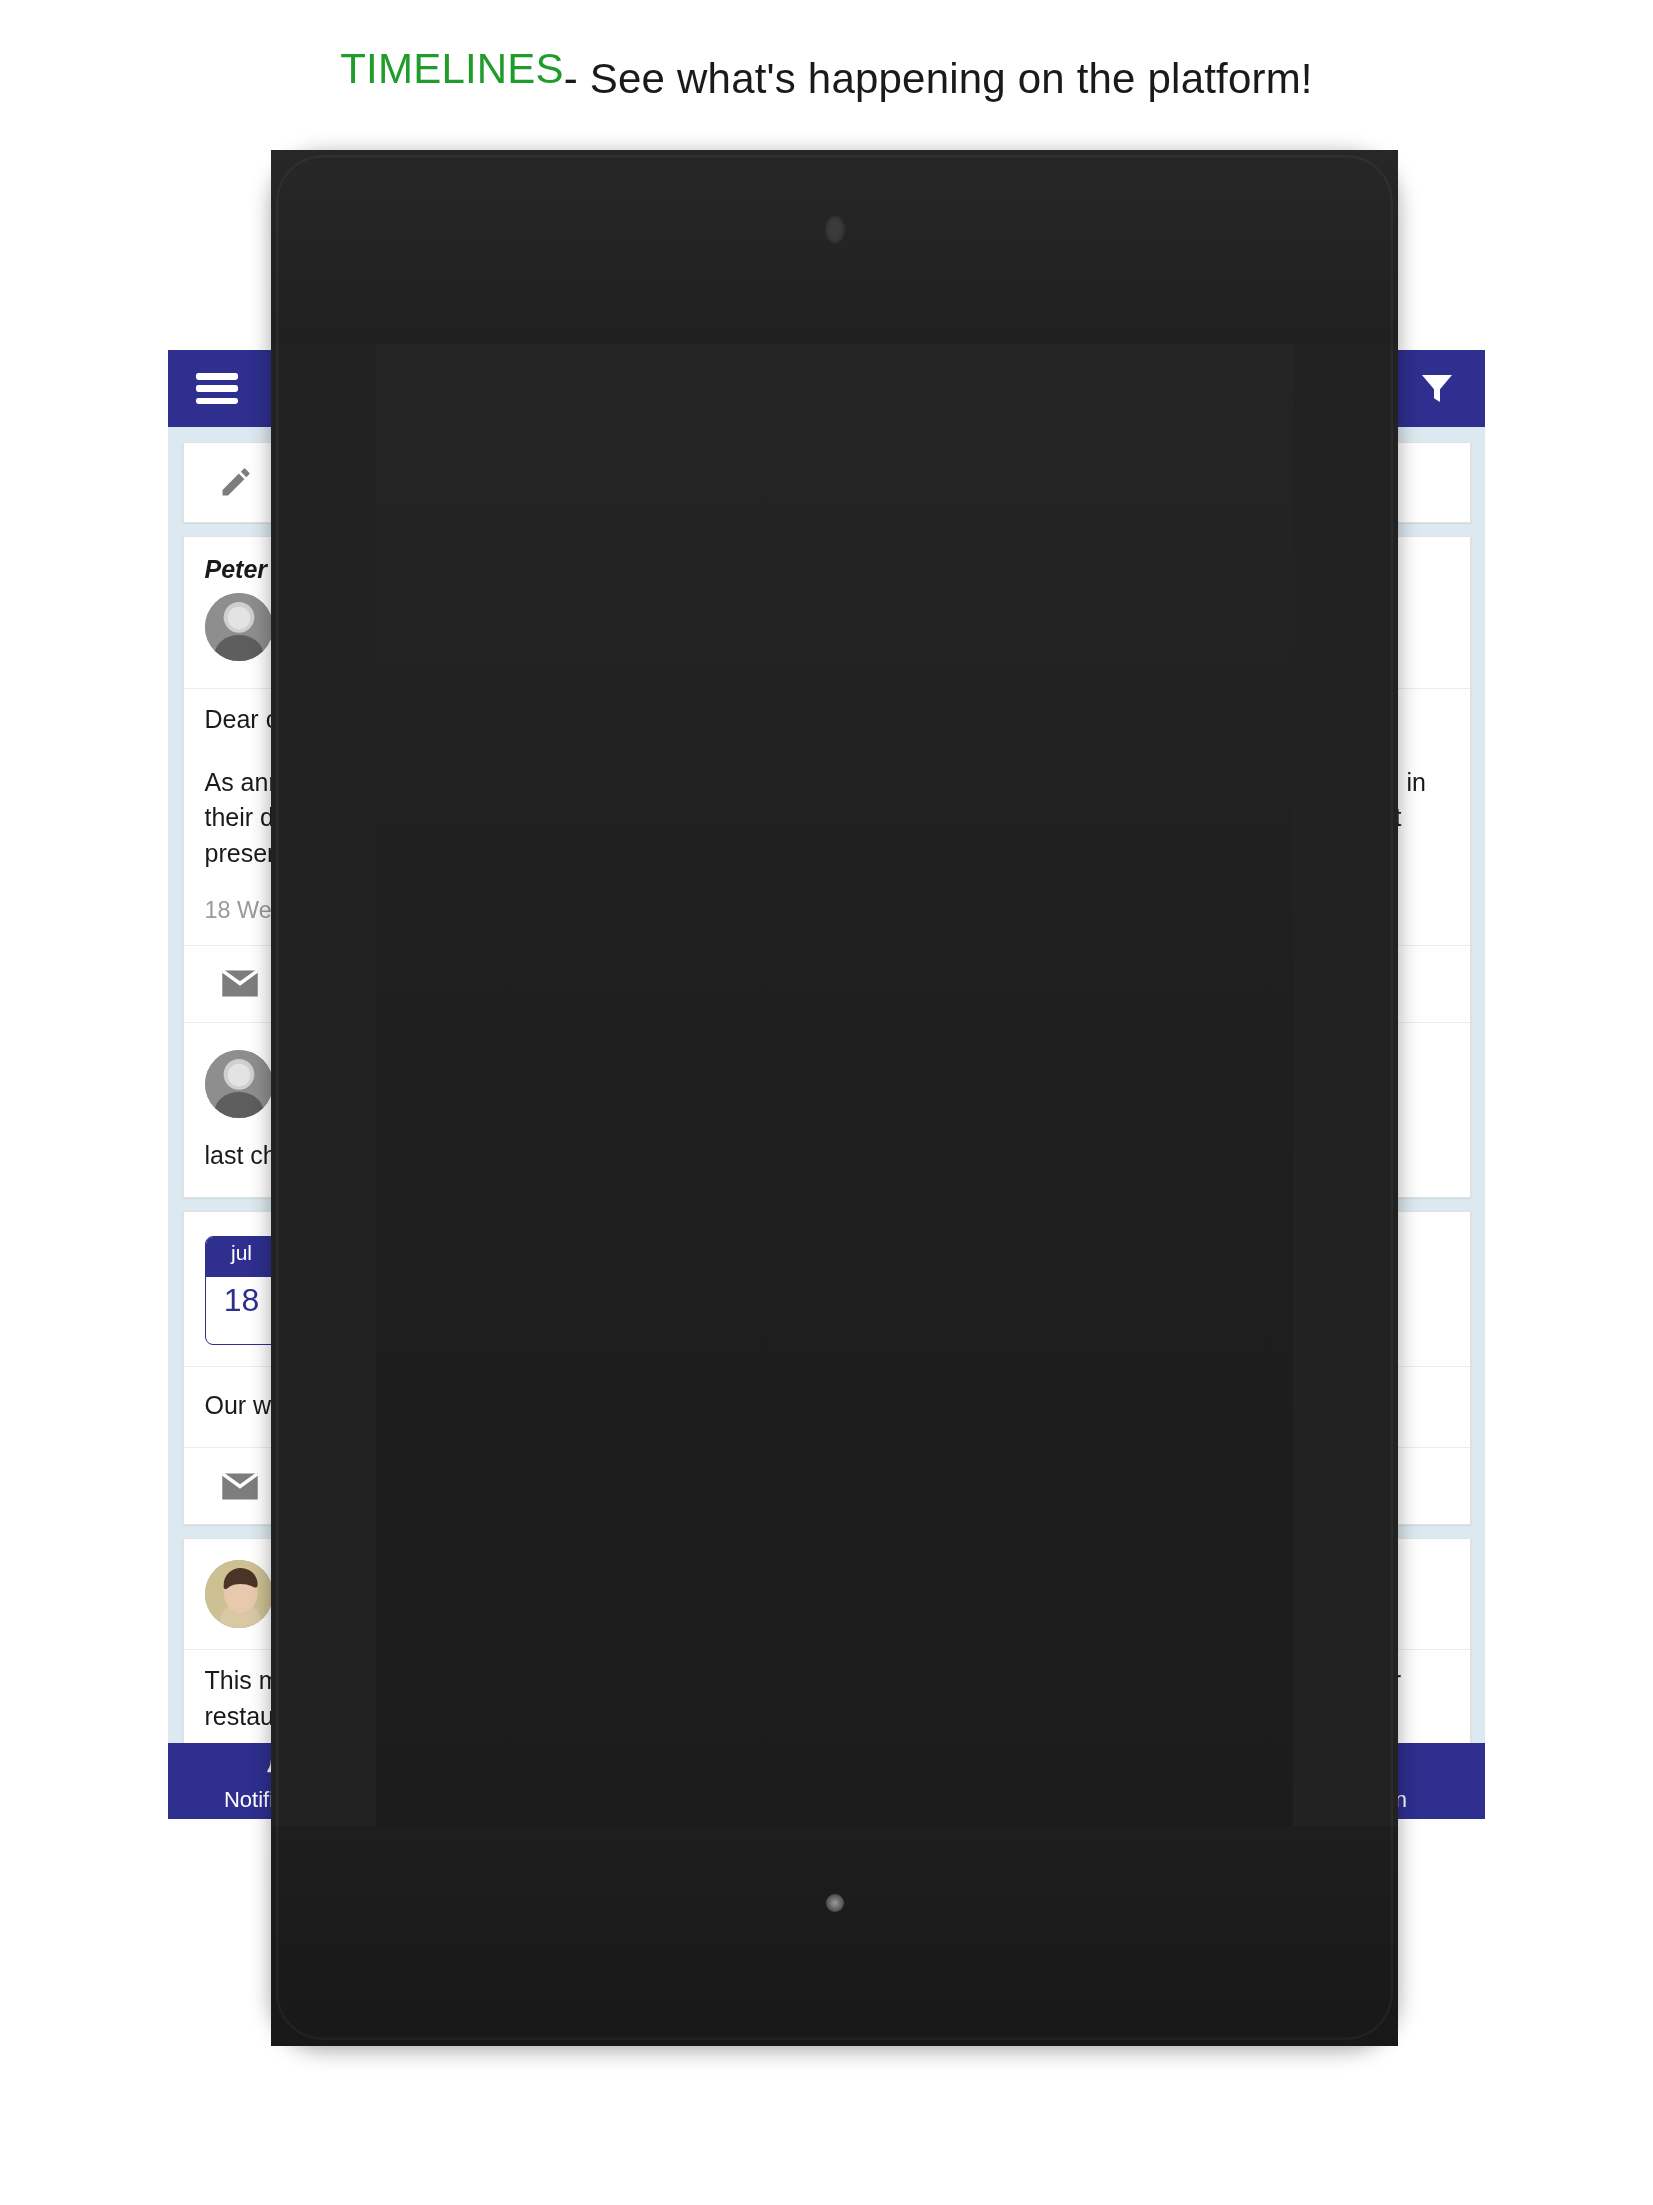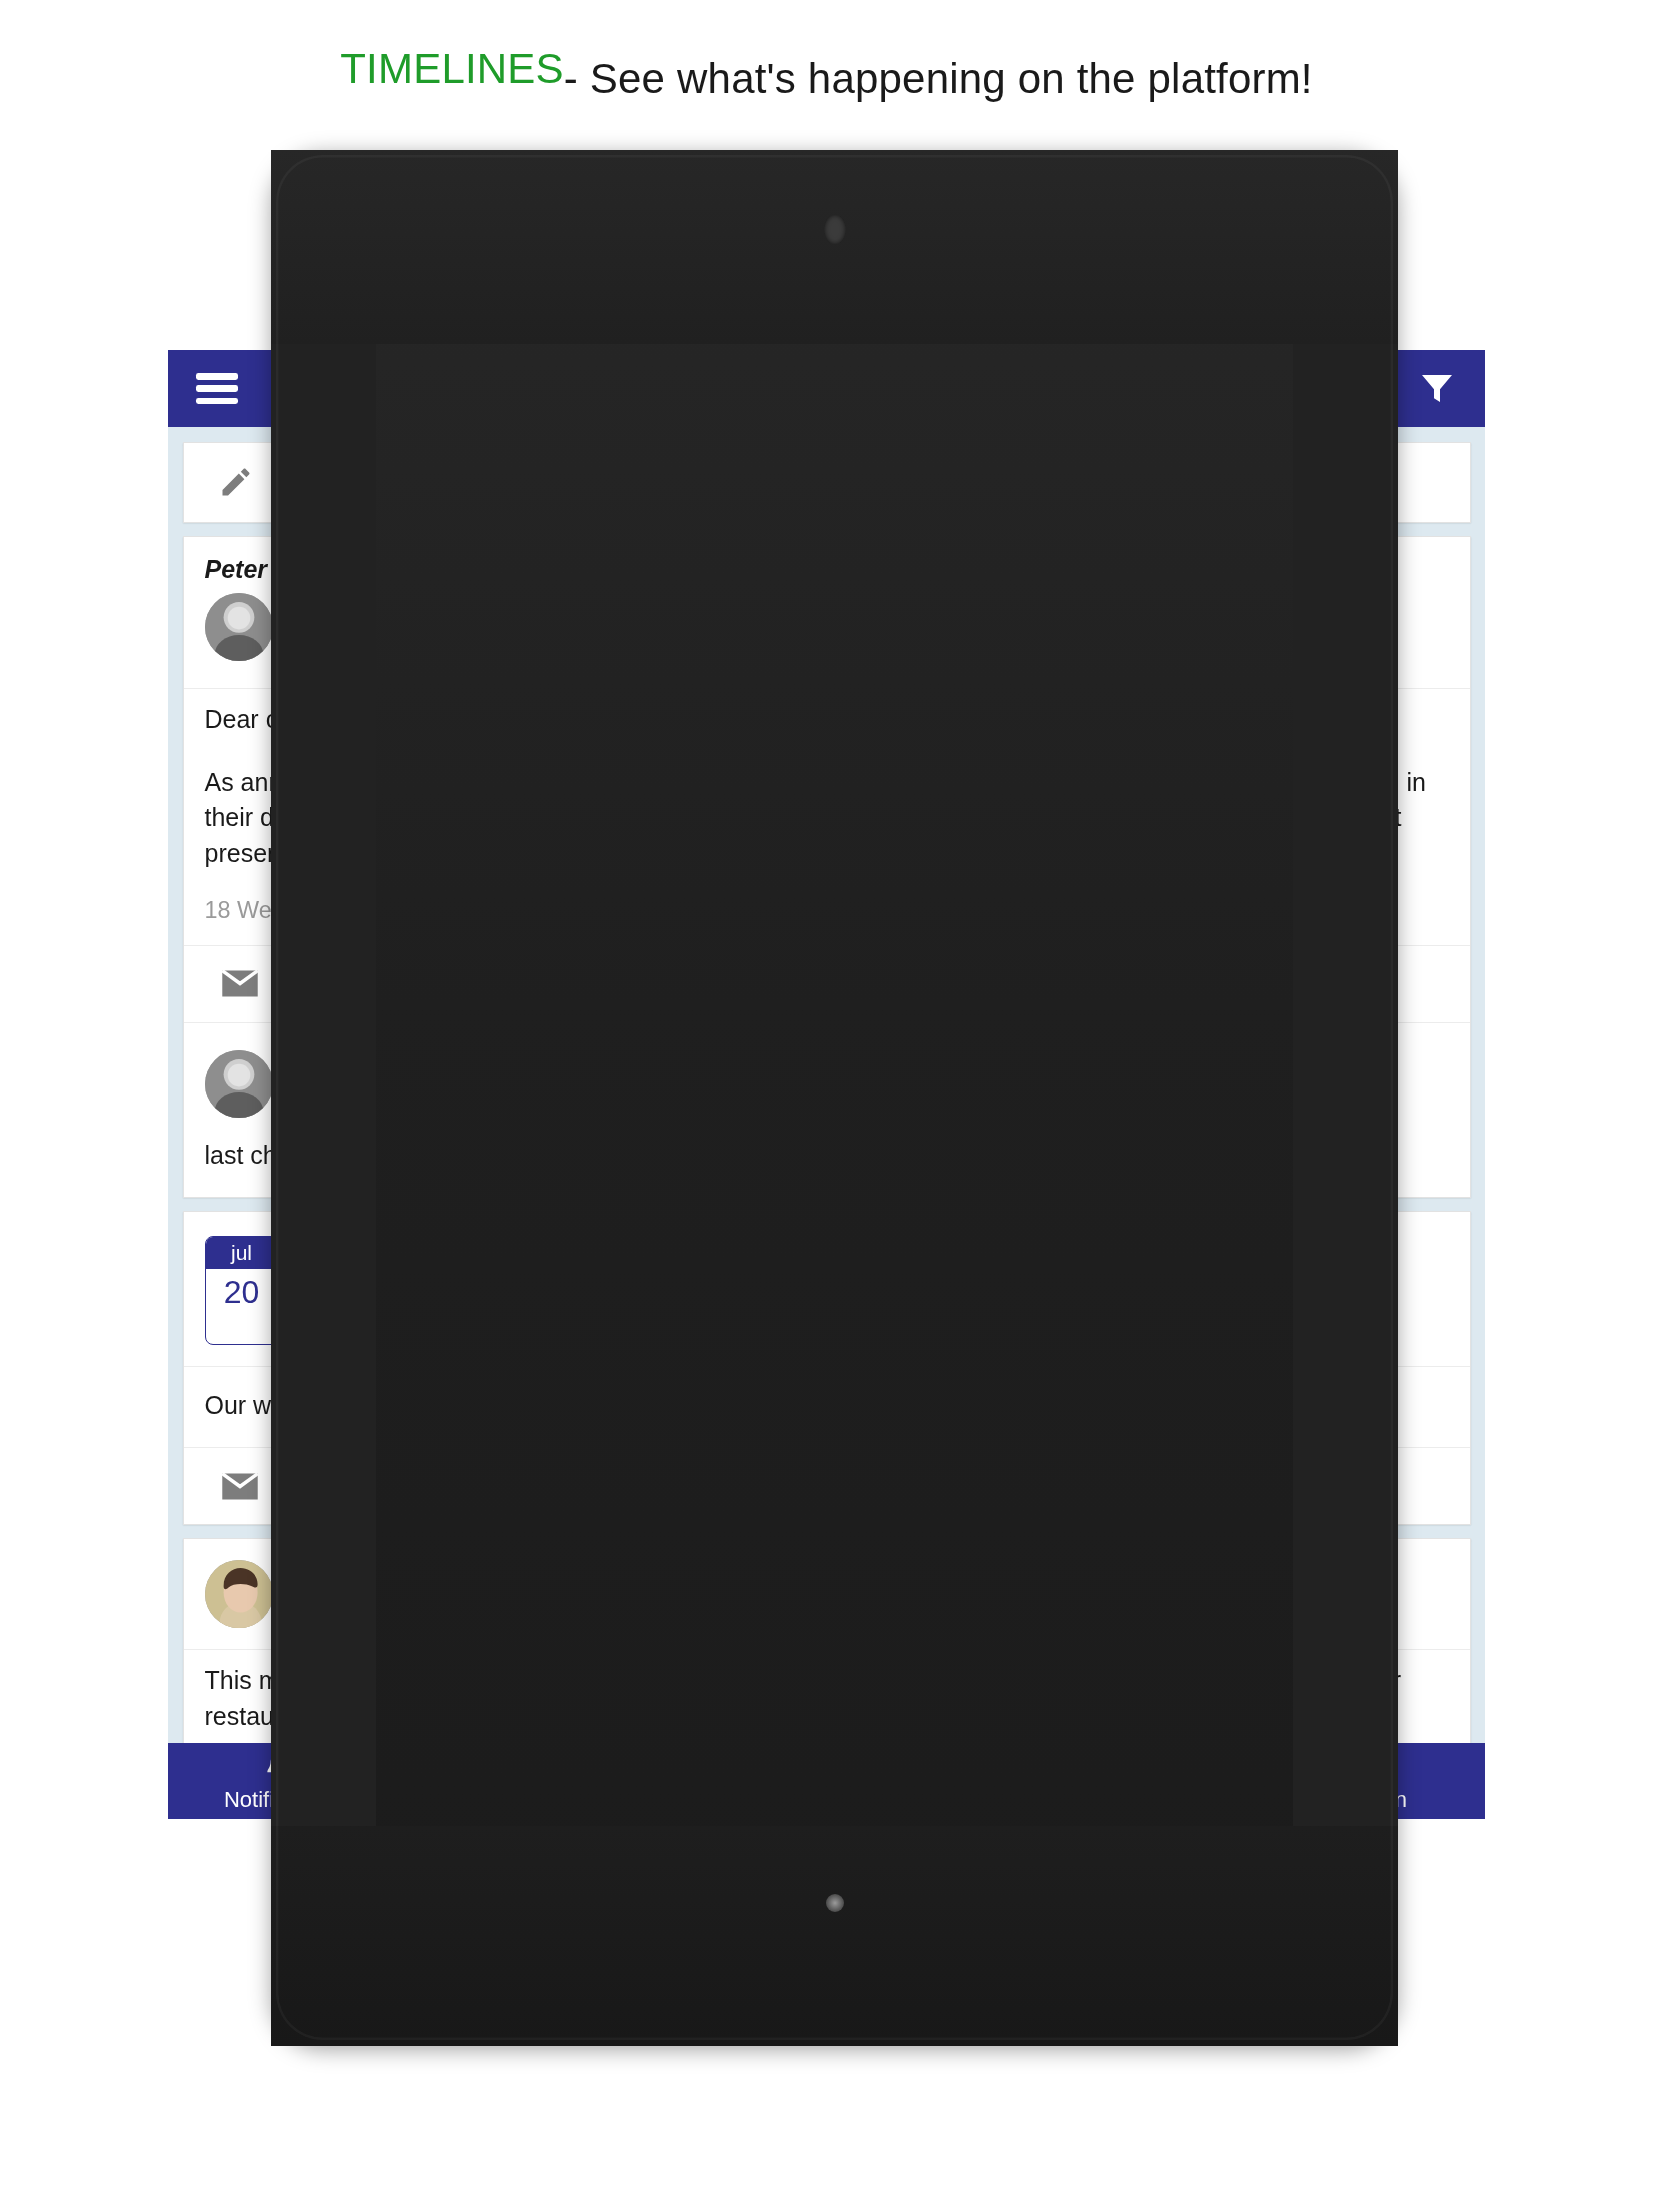--- a/index.html
+++ b/index.html
@@ -112,21 +112,21 @@
   .comment-name { font-size: 27px; font-weight: bold; color: #111; padding-top: 11.3px; }
   .comment-txt { font-size: 25px; color: #1a1a1a; margin-top: 22.6px; }
 
   
   .cal-head { display: flex; padding: 24px 21px 21px 21px; }
   .cal-badge {
     width: 74px; flex: 0 0 auto; margin-right: 21px;
     border: 1.6px solid #2e2f8f; border-radius: 8px; overflow: hidden;
     background: #fff;
   }
-  .cal-m { background: #2e2f8f; color: #fff; font-size: 21px; text-align: center; padding: 4px 0 4px; }
+  .cal-m { background: #2e2f8f; color: #fff; font-size: 21px; text-align: center; padding: 4px 0 12px; }
   .cal-d { color: #2e2f8f; font-size: 32px; text-align: center; padding: 4.8px 0 8px; }
   .cal-title { font-size: 27px; font-weight: bold; color: #111; }
   .cal-time { font-size: 25px; color: #8f8f8f; margin-top: 9.7px; }
   .cal-loc { font-size: 25px; color: #a5a5a5; margin-top: 9.7px; letter-spacing: 0.2px; }
   .cal-body { border-top: 0.8px solid #ececec; padding: 24px 21px 27.4px 21px; font-size: 25px; color: #1a1a1a; }
 
   
   .tabbar {
     position: absolute; left: 0; bottom: 0;
     width: 100%; height: 76px;
@@ -270,21 +270,21 @@
           <div class="comment-name">Peter Hemmingway</div>
         </div>
         <div class="comment-txt">last check on the document</div>
       </div>
     </div>
 
     <div class="card">
       <div class="cal-head">
         <div class="cal-badge">
           <div class="cal-m">jul</div>
-          <div class="cal-d">20</div>
+          <div class="cal-d">18</div>
         </div>
         <div>
           <div class="cal-title">Project meeting #4</div>
           <div class="cal-time">16:30</div>
           <div class="cal-loc">HQ CABALLERO FABRIEK</div>
         </div>
       </div>
       <div class="cal-body">Our weekly projectmeeting. Please read this thread for the agenda, discussions and todo items</div>
       <div class="post-actions">
         <div class="act left">

